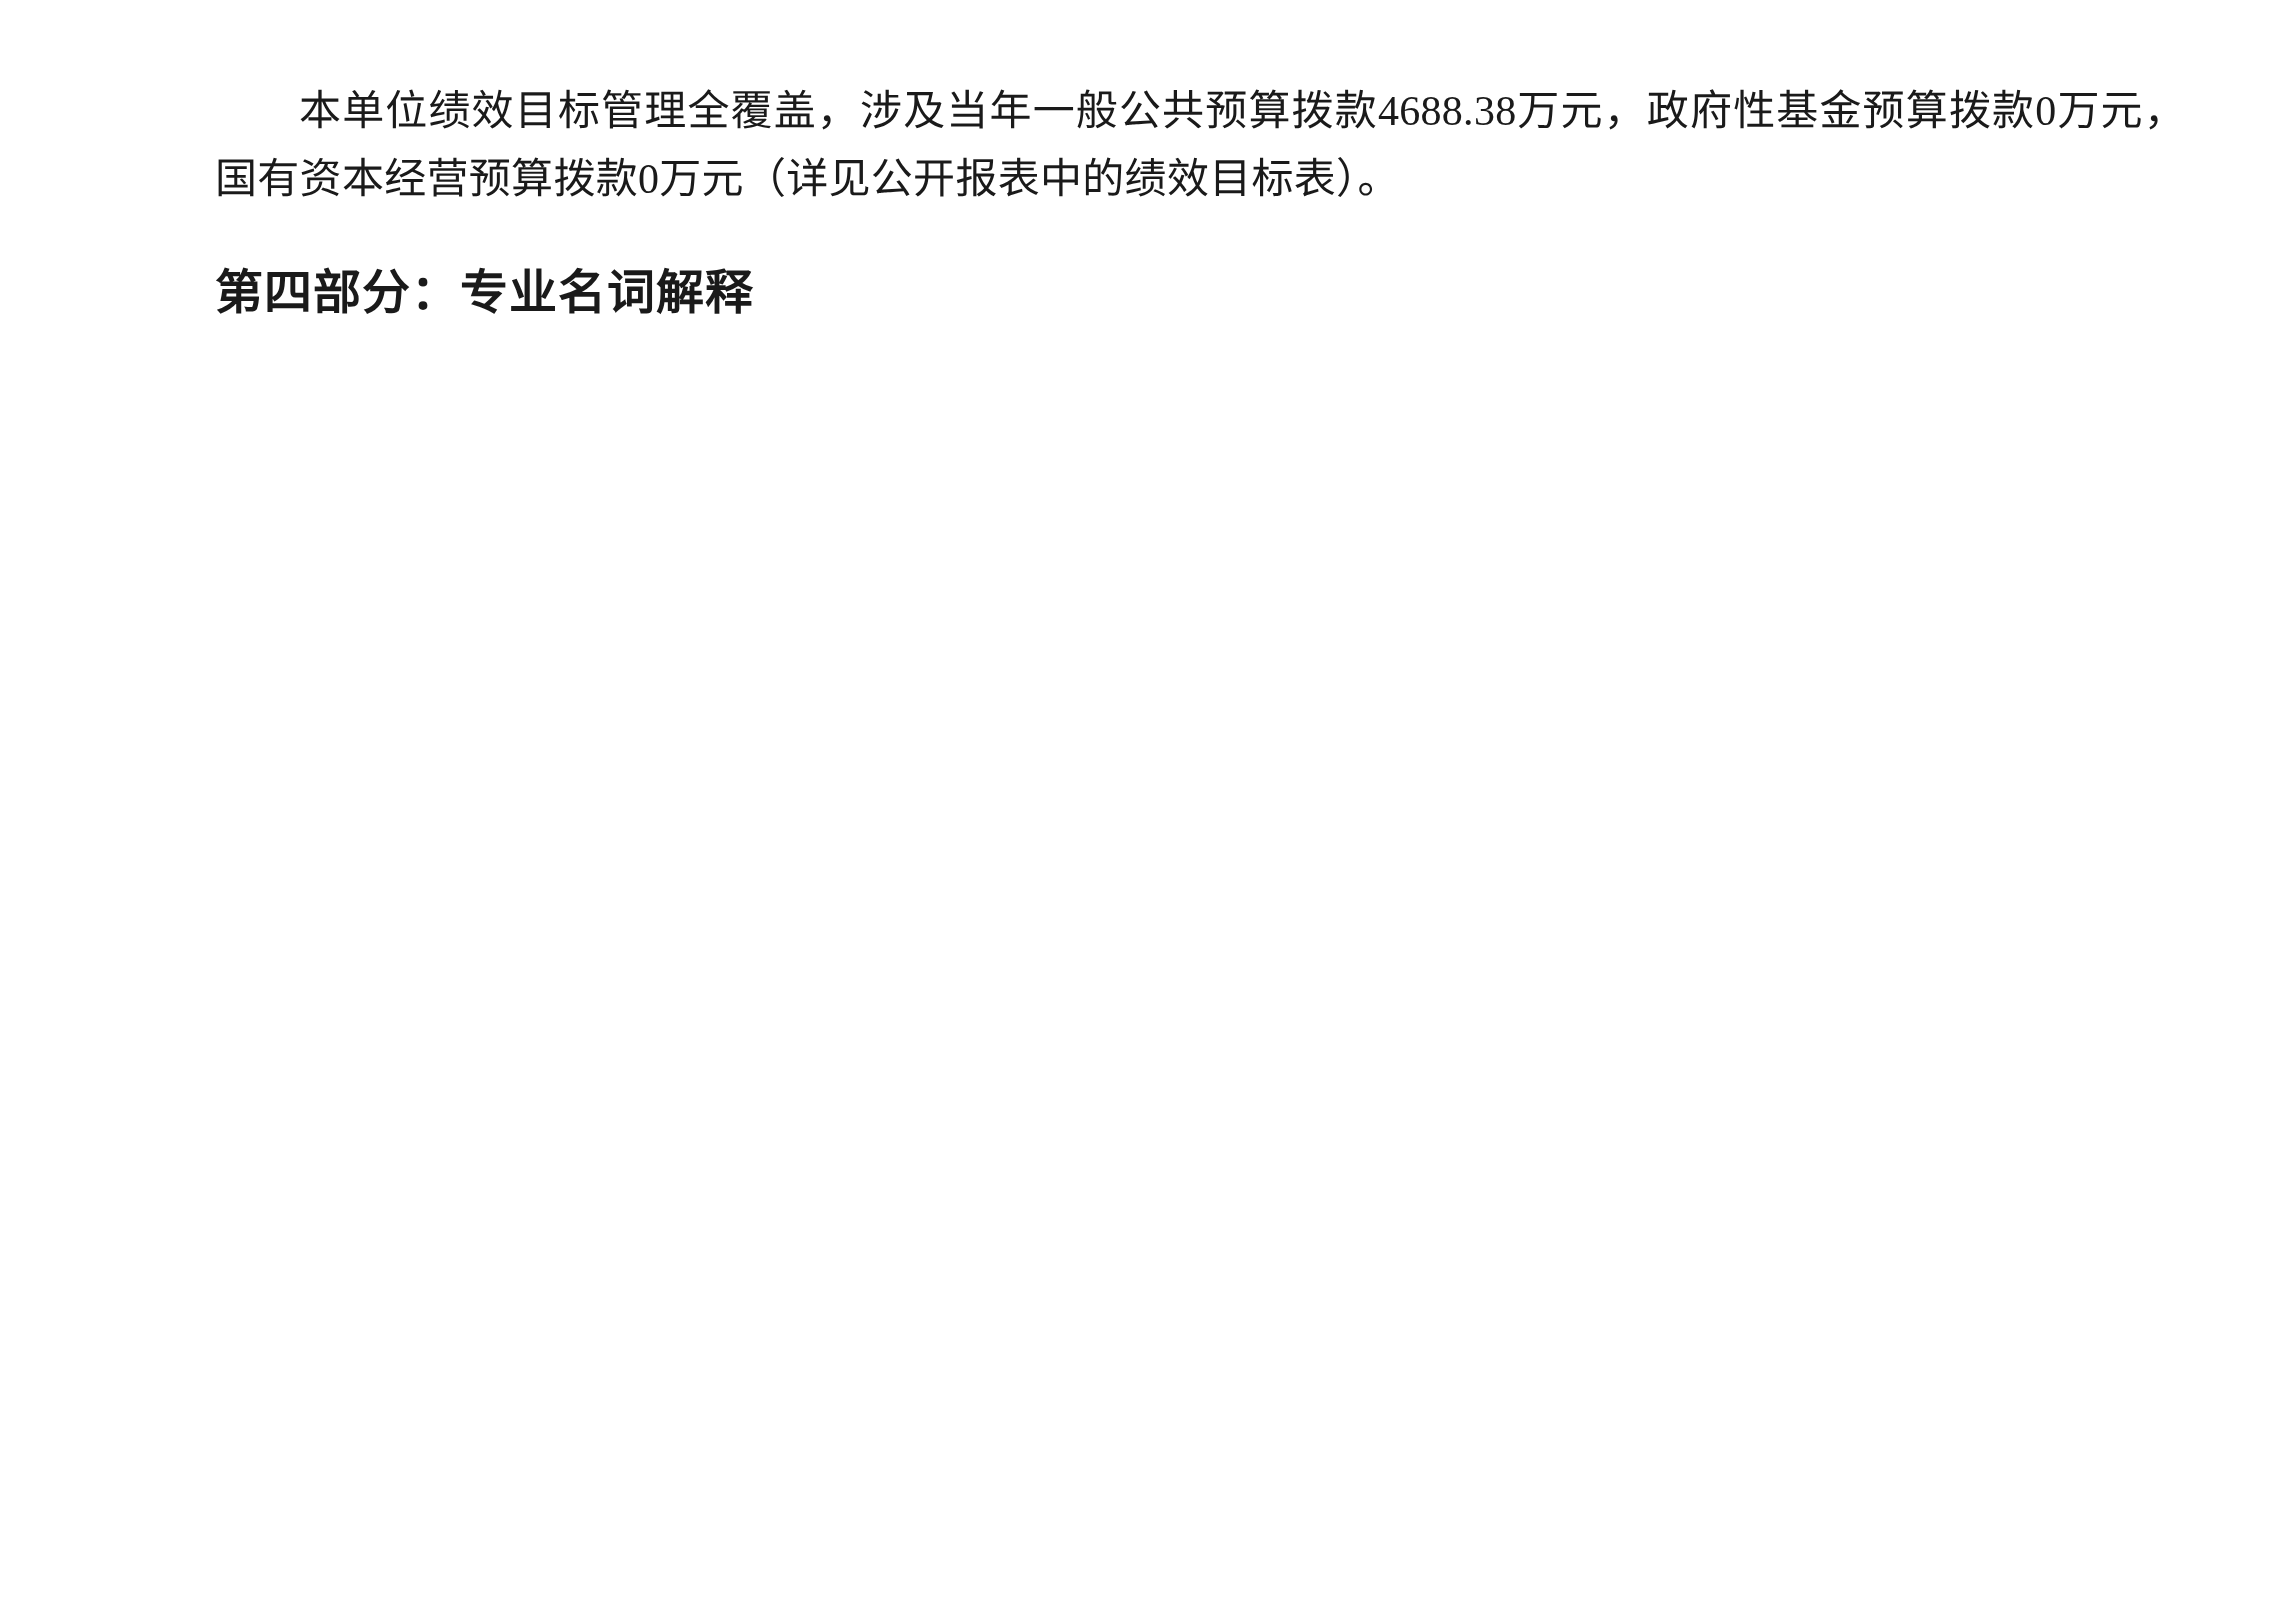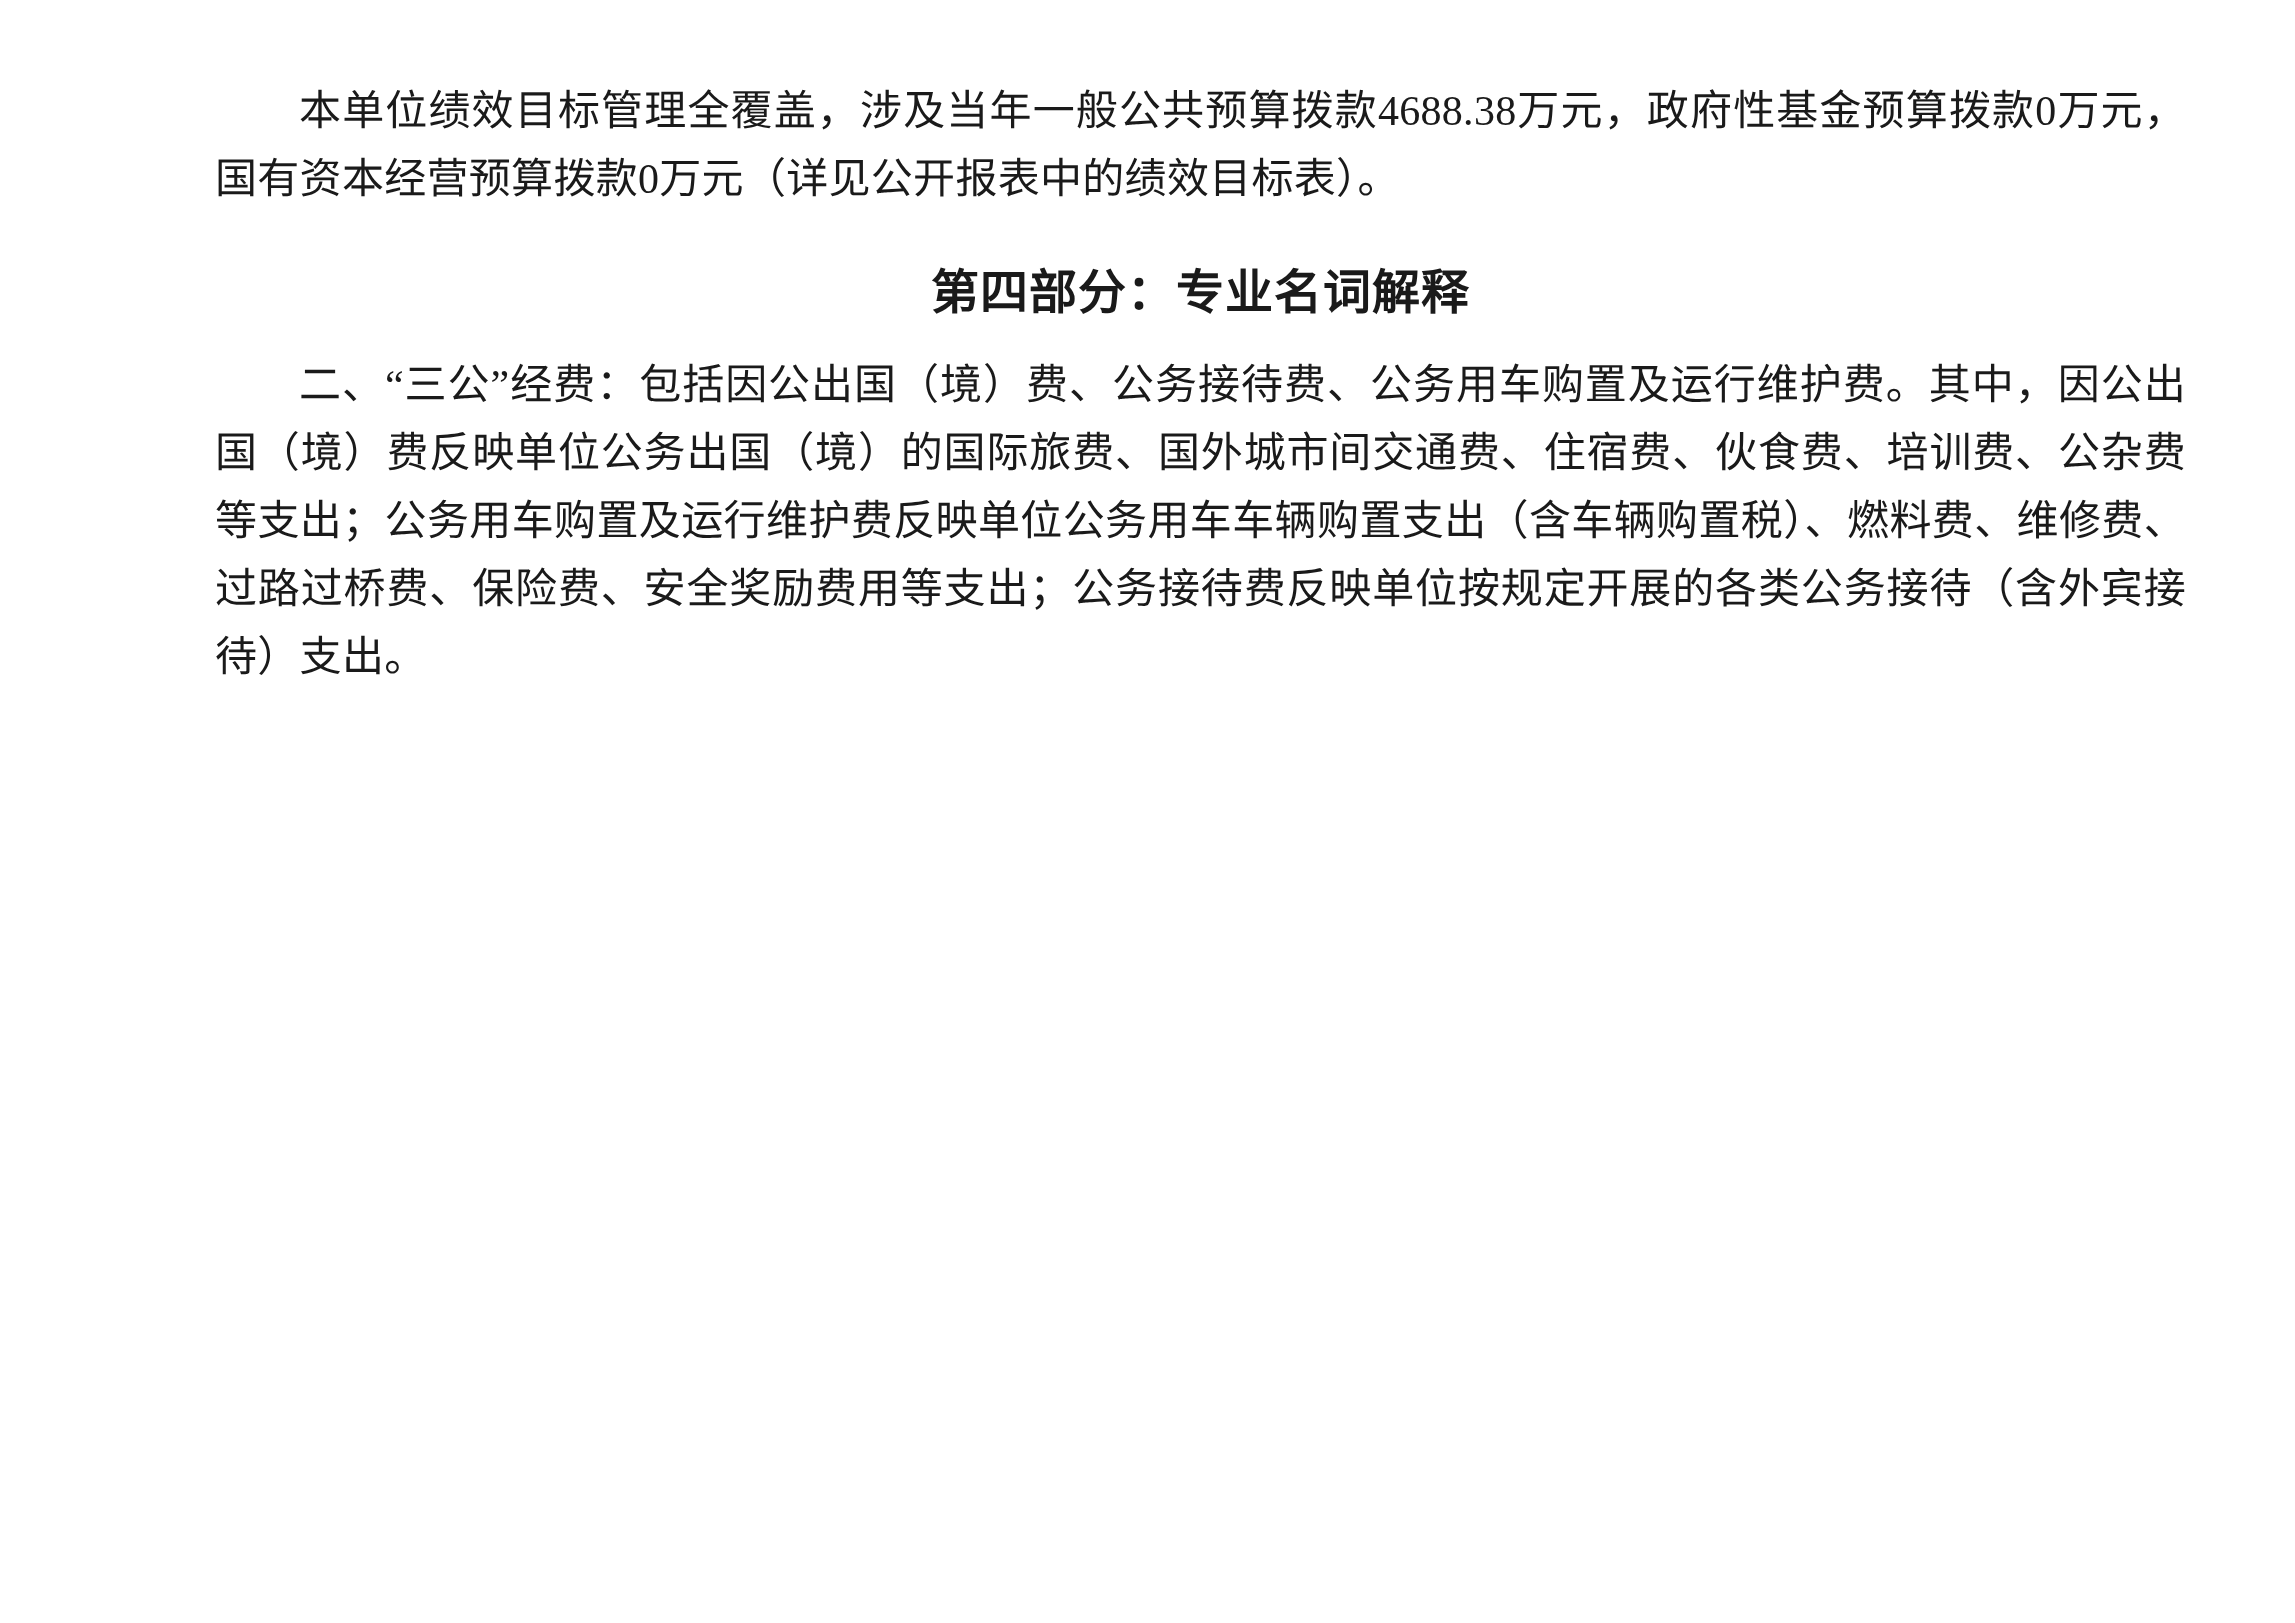--- a/index.html
+++ b/index.html
@@ -34,34 +34,33 @@
     font-size: 43px;
     font-weight: bold;
     line-height: 1.6;
     text-indent: 2em;
     margin: 24.5px 0 15.3px 0;
     letter-spacing: 0.5px;
   }
   .part-title {
     font-size: 48px;
     font-weight: bold;
-    text-align: center;
+    text-align: left;
     margin: 40px 0 28px 0;
     letter-spacing: 1px;
     text-indent: 0;
   }
 </style>
 </head>
 <body>
 
 <div class="page">
 
   <p class="para">本单位绩效目标管理全覆盖，涉及当年一般公共预算拨款4688.38万元，政府性基金预算拨款0万元，国有资本经营预算拨款0万元（详见公开报表中的绩效目标表）。</p>
 
 
 
   <h1 class="part-title">第四部分：专业名词解释</h1>
 
 
-  <p class="para">二、“三公”经费：包括因公出国（境）费、公务接待费、公务用车购置及运行维护费。其中，因公出国（境）费反映单位公务出国（境）的国际旅费、国外城市间交通费、住宿费、伙食费、培训费、公杂费等支出；公务用车购置及运行维护费反映单位公务用车车辆购置支出（含车辆购置税）、燃料费、维修费、过路过桥费、保险费、安全奖励费用等支出；公务接待费反映单位按规定开展的各类公务接待（含外宾接待）支出。</p>
 
 </div>
 
 
 </body></html>

